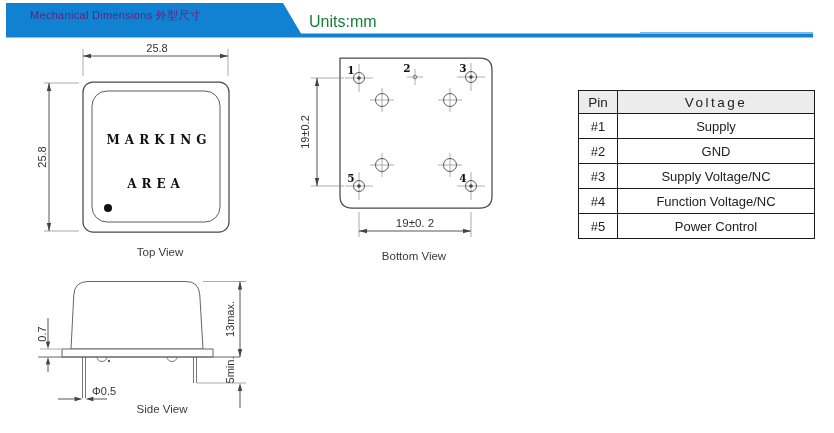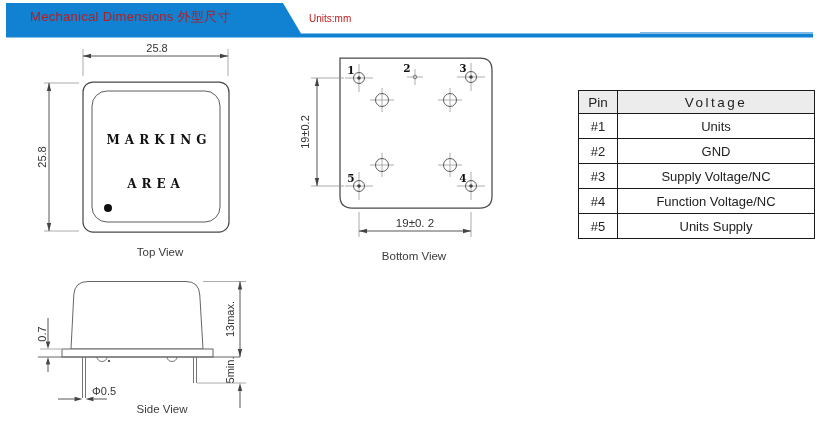--- a/index.html
+++ b/index.html
@@ -2,24 +2,24 @@
 <html><head>
 <meta charset="utf-8">
 <style>
   html,body{margin:0;padding:0;background:#fff;}
   #screen{
     position:relative;width:834px;height:433px;background:#ffffff;
     font-family:"Liberation Sans", sans-serif;overflow:hidden;
   }
   .abs{position:absolute;}
   #banner-title{
-    left:30px;top:8px;color:#b91c1c;font-size:13px;letter-spacing:.3px;
+    left:30px;top:8px;color:#701a75;font-size:11px;letter-spacing:.3px;
     font-family:"Liberation Sans",sans-serif;
   }
-  #units-label{left:309px;top:13px;color:#b91c1c;font-size:10px;}
+  #units-label{left:309px;top:13px;color:#15803d;font-size:16px;}
   svg{position:absolute;overflow:visible;}
   svg text{font-family:"Liberation Sans",sans-serif;fill:#333;}
   .dimtext{font-size:11px;fill:#333;}
   .dimtext-lg{font-size:11.5px;fill:#333;}
   .viewlabel{font-size:11.5px;fill:#3a3a3a;}
   .marktext{font-family:"DejaVu Serif",serif;font-weight:bold;font-size:12px;fill:#111;}
   .pinnum{font-family:"DejaVu Serif",serif;font-weight:bold;font-size:10.5px;fill:#111;}
   .outline{fill:#ffffff;stroke:#4a4a4a;stroke-width:1.25;}
   .thin{stroke:#4a4a4a;stroke-width:.9;fill:none;}
   .dimline{stroke:#444;stroke-width:.9;fill:none;}
@@ -161,35 +161,35 @@
         </colgroup>
       <thead>
         <tr>
           <th>Pin</th>
           <th class="fn">Voltage</th>
         </tr>
       </thead>
       <tbody>
         <tr>
           <td>#1</td>
-          <td>Units</td>
+          <td>Supply</td>
         </tr>
         <tr>
           <td>#2</td>
           <td>GND</td>
         </tr>
         <tr>
           <td>#3</td>
           <td>Supply Voltage/NC</td>
         </tr>
         <tr>
           <td>#4</td>
           <td>Function Voltage/NC</td>
         </tr>
         <tr>
           <td>#5</td>
-          <td>Units Supply</td>
+          <td>Power Control</td>
         </tr>
       </tbody>
     </table>
   </div>
 
 </div>
 
 </body></html>

